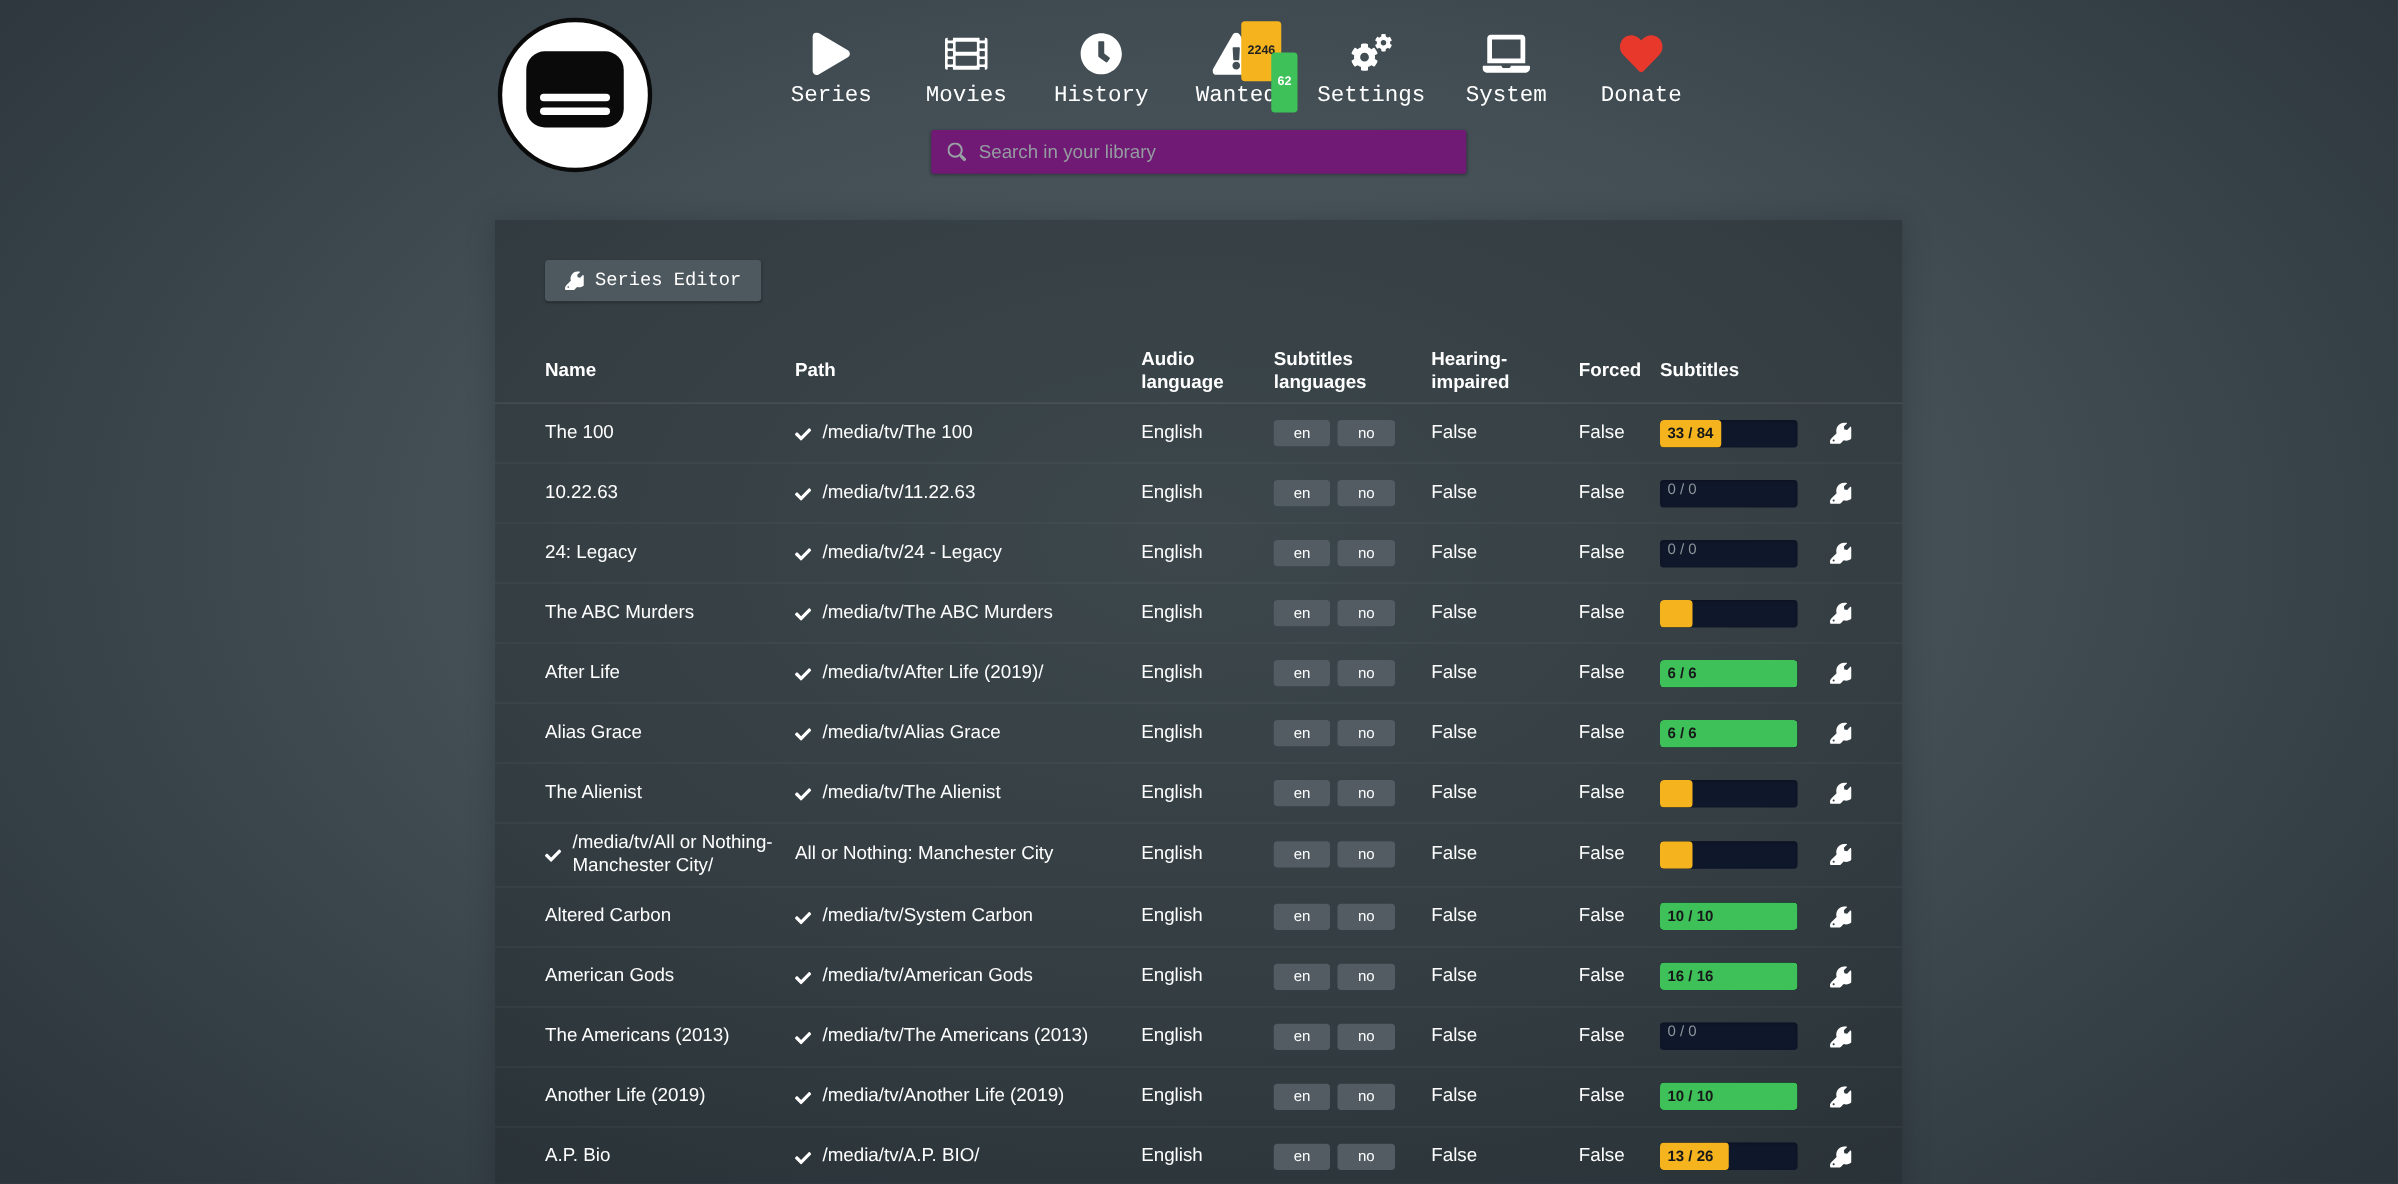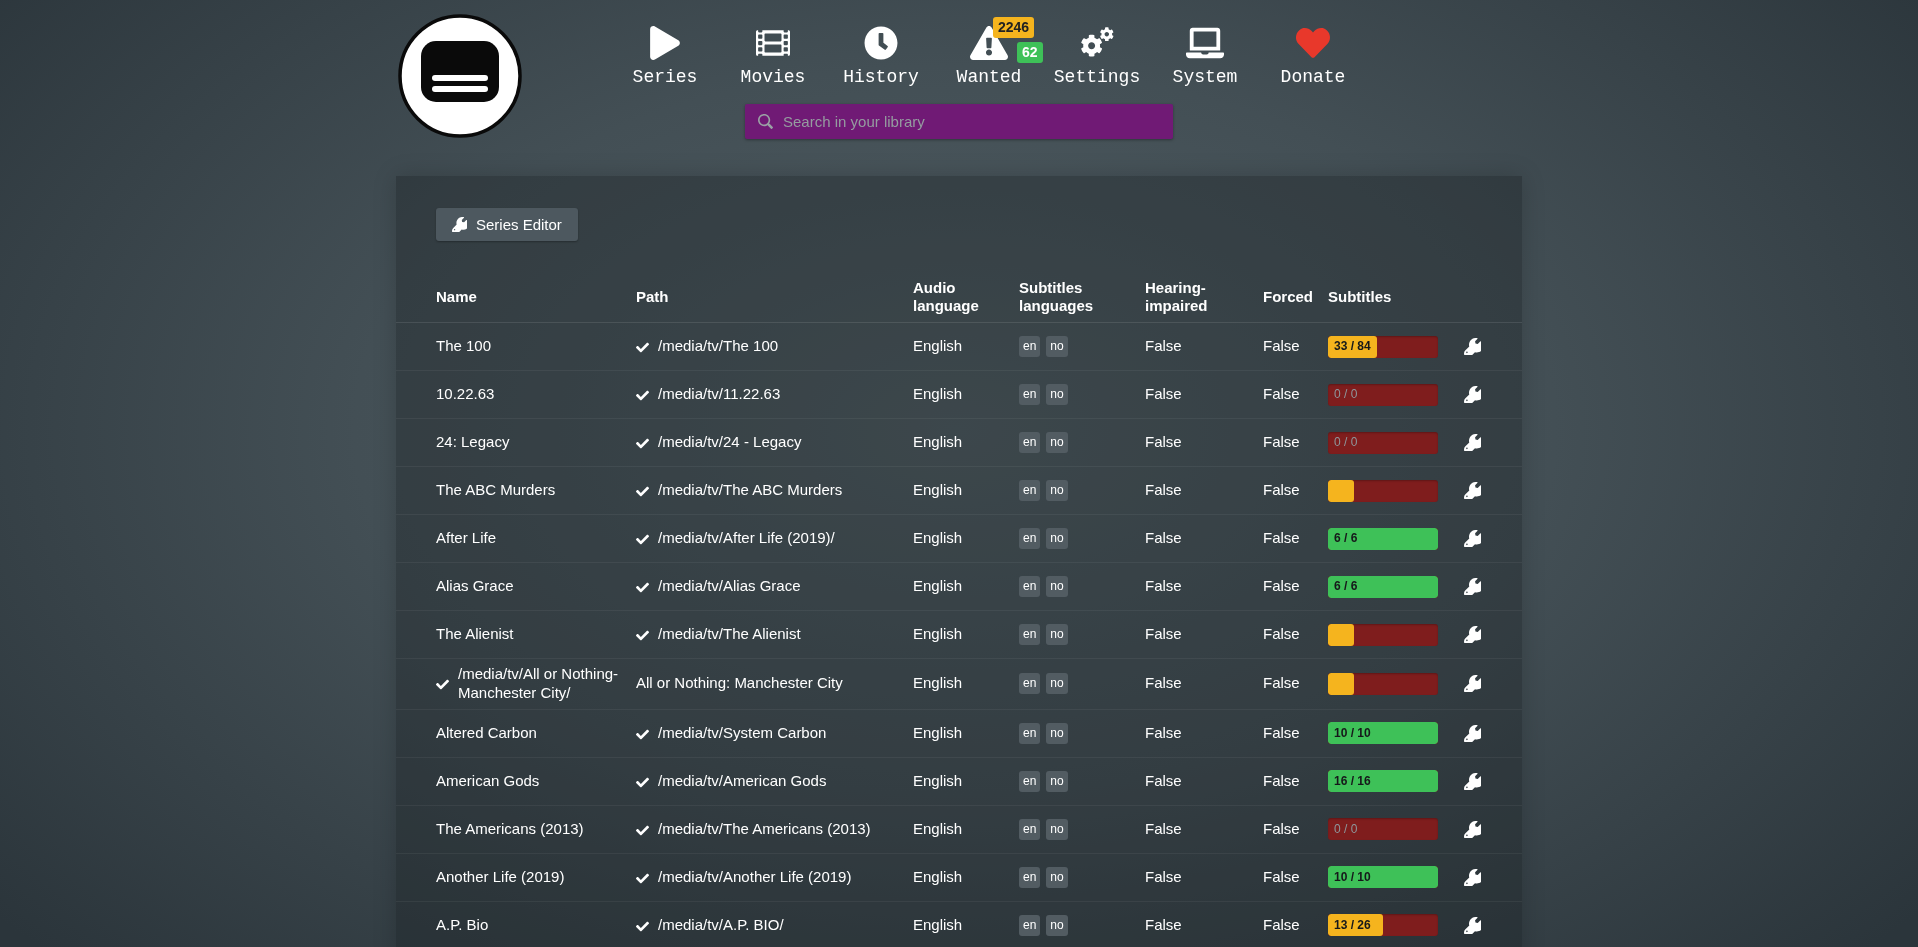--- a/index.html
+++ b/index.html
@@ -13,49 +13,49 @@
   .app { width:1918px; height:947px; position:relative; }
 
   
   .header-inner { position:relative; width:1126px; margin:12px auto 0; height:152px; }
   .logo { position:absolute; left:0; top:0; width:128px; height:128px; cursor:pointer; }
   .nav { position:absolute; left:229px; top:14px; display:flex; gap:28px; }
   .nav-item { width:80px; display:flex; flex-direction:column; align-items:center; gap:7px; cursor:pointer; position:relative; color:#fff; }
   .nav-icon { display:flex; }
   .nav-icon svg { height:34px; width:38px; }
   .nav-label { font-size:18px; color:#fff;font-family:Liberation Mono, monospace; }
-  .nav-badge { position:absolute; font-size:14px; font-weight:700; padding:2px 5px; border-radius:3px; line-height:1.2; }
+  .nav-badge { position:absolute; font-size:10px; font-weight:700; padding:18px 5px; border-radius:3px; line-height:1.2; }
   .nav-badge.warning { background:#f5b41e; color:#222; top:-9px; left:44px; }
   .nav-badge.success { background:#3ec158; color:#fff; top:16px; left:68px; }
 
   .search { position:absolute; left:349px; top:92px; width:428px; height:35px; background:#701a75; border-radius:2px; display:flex; align-items:center; box-shadow:0 1px 3px rgba(0,0,0,0.35); }
   .search-icon { display:flex; margin:0 10px 0 13px; color:#9aa1a5; }
   .search-icon svg { width:15px; height:15px; }
   .search input { flex:1; background:transparent; border:none; outline:none; color:#dfe3e5; font-size:15px; font-family:inherit; padding-right:10px; }
   .search input::placeholder { color:#959ca0; }
 
   
   .panel { width:1126px; margin:12px auto 0; min-height:771px; background:rgba(22,28,32,0.35); box-shadow:0 0 22px rgba(0,0,0,0.18); padding-bottom:10px; }
-  .series-editor-btn { display:inline-flex; align-items:center; gap:9px; margin:32px 0 0 40px; height:33px; padding:0 16px; background:#4d585f; color:#fff; border:none; border-radius:3px; font-family:Liberation Sans, sans-serif; font-size:15px; cursor:pointer; box-shadow:0 1px 2px rgba(0,0,0,0.3); }
+  .series-editor-btn { display:inline-flex; align-items:center; gap:9px; margin:32px 0 0 40px; height:33px; padding:0 16px; background:#4d585f; color:#fff; border:none; border-radius:3px; font-family:Liberation Mono, monospace; font-size:15px; cursor:pointer; box-shadow:0 1px 2px rgba(0,0,0,0.3); }
   .btn-icon { display:flex; }
   .btn-icon svg { width:15px; height:15px; }
 
   
   .table { margin-top:30px; }
   .thead, .tr { display:grid; grid-template-columns:200px 277px 106px 126px 118px 65px 130px 1fr; align-items:center; padding:0 24px 0 40px; }
   .thead { min-height:52px; border-bottom:1px solid rgba(255,255,255,0.10); }
   .th { font-weight:700; font-size:15px; line-height:1.2; padding-right:12px; }
   .tr { min-height:48px; border-bottom:1px solid rgba(255,255,255,0.055); font-size:15px; }
   .td { padding:6px 12px 6px 0; line-height:1.25; }
   .path-cell { display:flex; align-items:center; gap:9px; }
   .check { display:flex; margin-top:2px; color:#fff; flex:0 0 auto; }
   .check svg { width:13px; height:13px; }
-  .lang-badge { display:inline-block; background:#525c62; color:#fff; font-size:12px; padding:3px 4px; border-radius:3px; margin-right:6px; }
-
-  .progress { width:110px; height:22px; background:#7f1d1d; border-radius:3px; overflow:hidden; display:flex; align-items:center; box-shadow:inset 0 1px 2px rgba(0,0,0,0.25); }
+  .lang-badge { display:inline-block; background:#525c62; color:#fff; font-size:12px; padding:3px 16px; border-radius:3px; margin-right:6px; }
+
+  .progress { width:110px; height:22px; background:#0f172a; border-radius:3px; overflow:hidden; display:flex; align-items:flex-start; box-shadow:inset 0 1px 2px rgba(0,0,0,0.25); }
   .progress-fill { display:inline-flex; align-items:center; height:22px; padding:0 6px; border-radius:3px; }
   .progress-fill.warning { background:#f5b41e; }
   .progress-fill.success { background:#3ec158; }
   .progress-label { font-size:12px; font-weight:700; color:#16181a; white-space:nowrap; }
   .progress-label.empty { color:#8e979c; font-weight:400; padding-left:6px; }
 
   .actions-cell { display:flex; justify-content:center; }
   .row-edit { background:none; border:none; color:#fff; cursor:pointer; display:flex; padding:4px; }
   .row-edit .wrench { display:flex; }
   .row-edit svg { width:17px; height:17px; }

